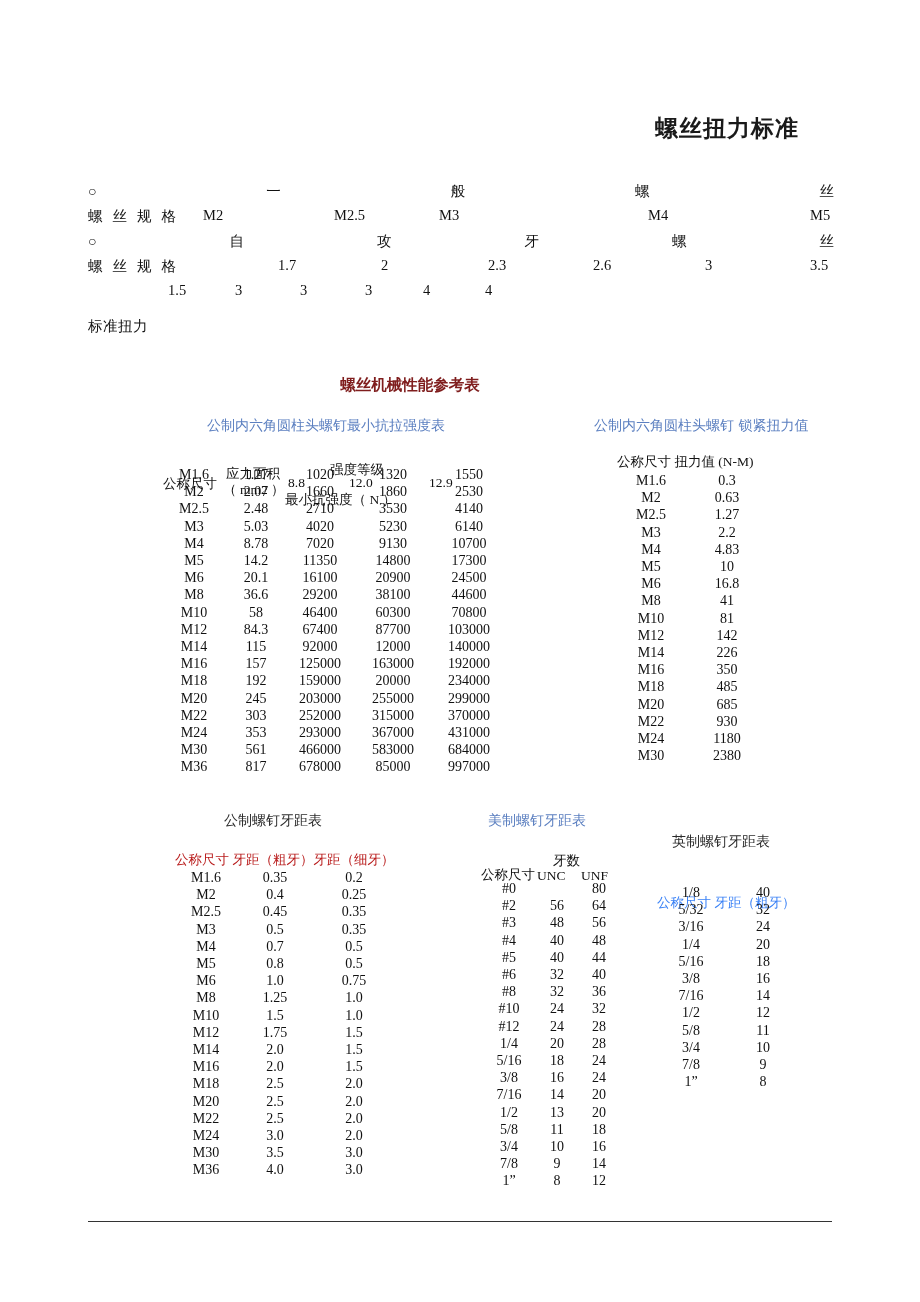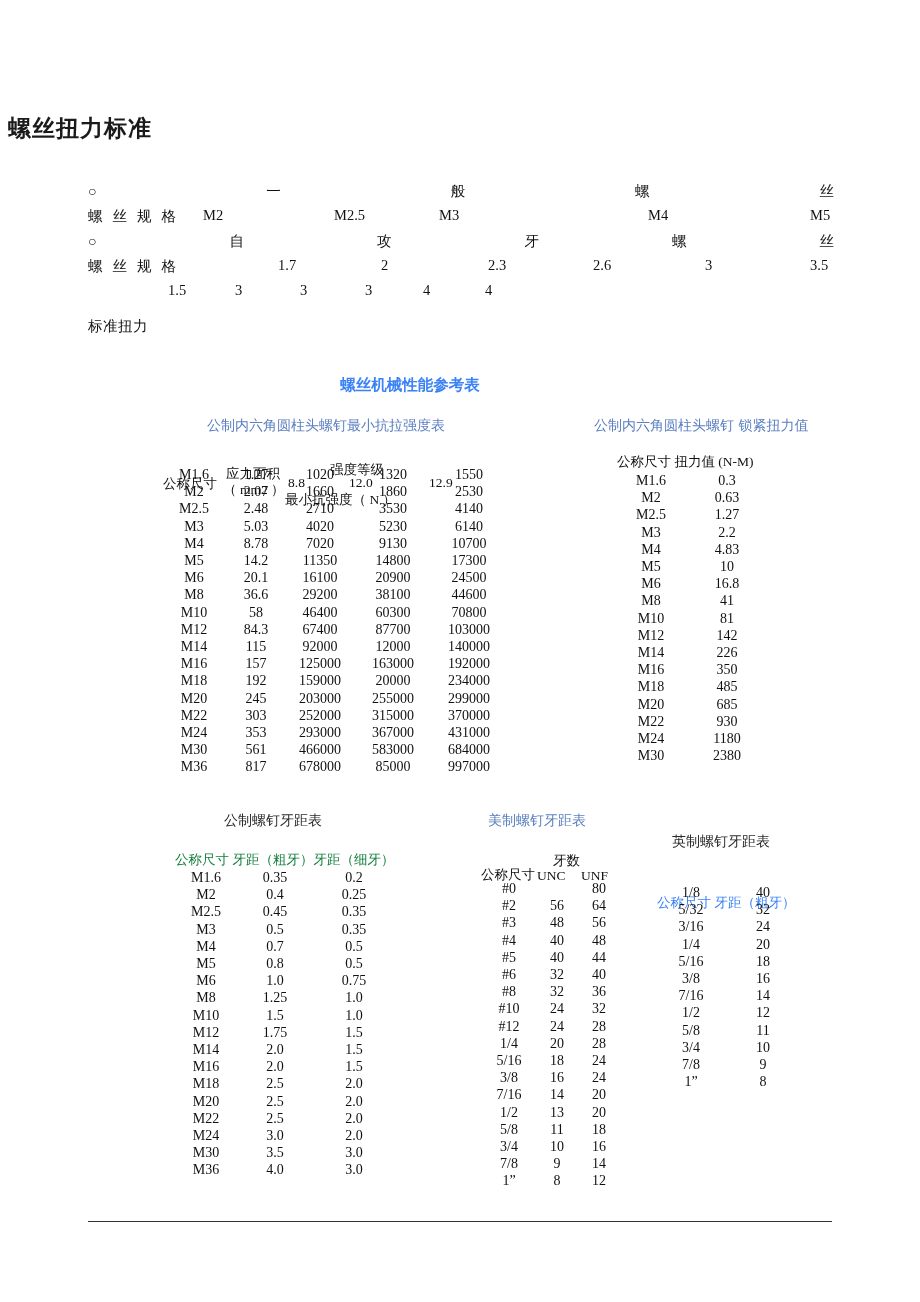--- a/index.html
+++ b/index.html
@@ -18,23 +18,23 @@
   .page {
     position: absolute;
     left: 0; top: 0;
     width: 920px;
     height: 1302px;
   }
 
   
   .doc-title {
     position: absolute;
-    left: 8px; top: 113px;
+    left: 0; top: 113px;
     width: 799px;
-    text-align: left;
+    text-align: right;
     font-family: "DejaVu Sans", sans-serif;
     font-weight: bold;
     font-size: 23px;
     letter-spacing: 1px;
     color: #1a1a1a;
   }
 
   
   .spec-block {
     position: absolute;
@@ -62,21 +62,21 @@
 
   
   .sec-title-orange {
     position: absolute;
     left: 0; top: 375px;
     width: 820px;
     text-align: center;
     font-family: "DejaVu Sans", sans-serif;
     font-weight: bold;
     font-size: 15.5px;
-    color: #3b82f6;
+    color: #7f1d1d;
   }
 
   
   .sub-hd {
     position: absolute;
     font-family: "DejaVu Sans", sans-serif;
     font-size: 14px;
     color: #5b7fc0;
     white-space: nowrap;
   }
@@ -150,21 +150,21 @@
   
   #tbl-mpitch { left: 175px; top: 869px; }
   #tbl-mpitch td:nth-child(1) { width: 62px; }
   #tbl-mpitch td:nth-child(2) { width: 76px; }
   #tbl-mpitch td:nth-child(3) { width: 82px; }
   .mpitch-hd {
     position: absolute;
     left: 175px; top: 851px;
     font-family: "Liberation Serif", serif;
     font-size: 13.5px;
-    color: #15803d;
+    color: #b91c1c;
     white-space: nowrap;
   }
 
   
   #tbl-upitch { left: 482px; top: 880px; }
   #tbl-upitch td:nth-child(1) { width: 54px; }
   #tbl-upitch td:nth-child(2) { width: 42px; }
   #tbl-upitch td:nth-child(3) { width: 42px; }
   .upitch-hd {
     position: absolute;

